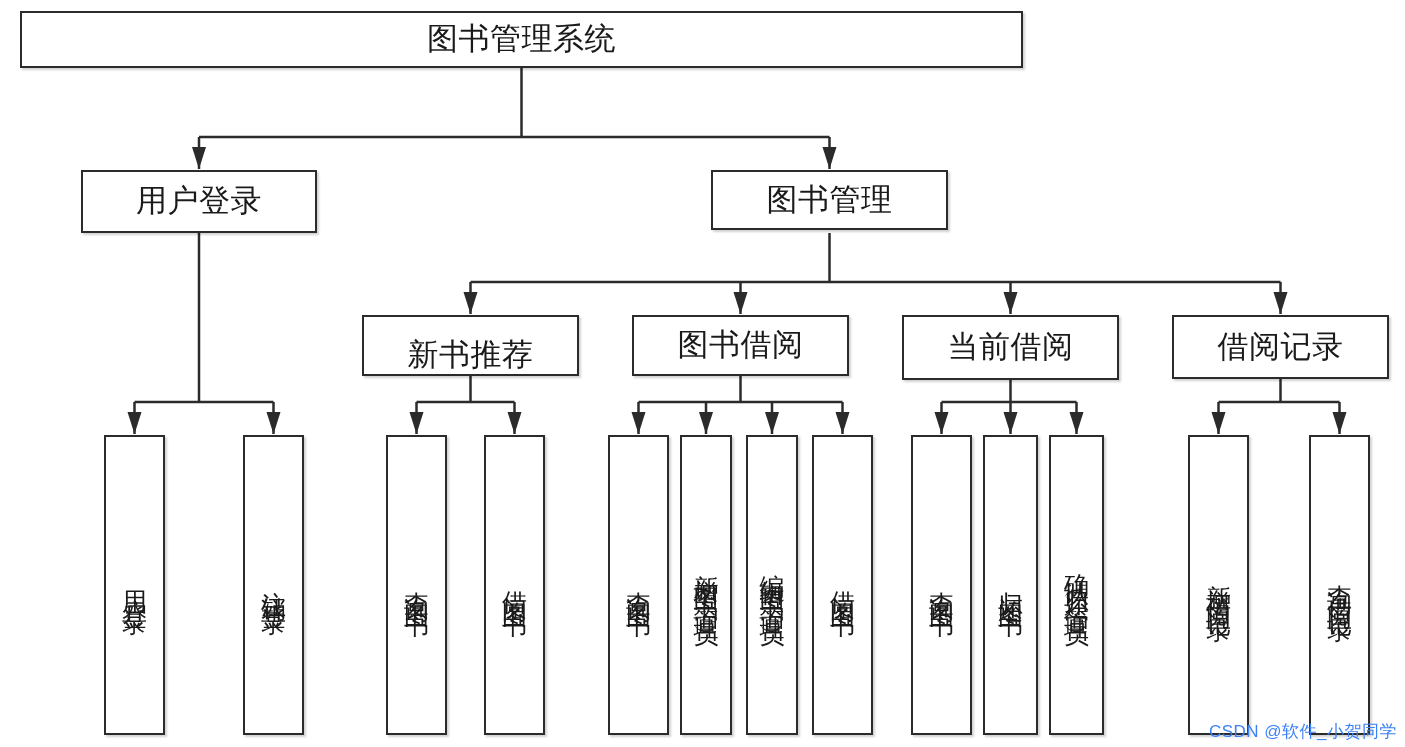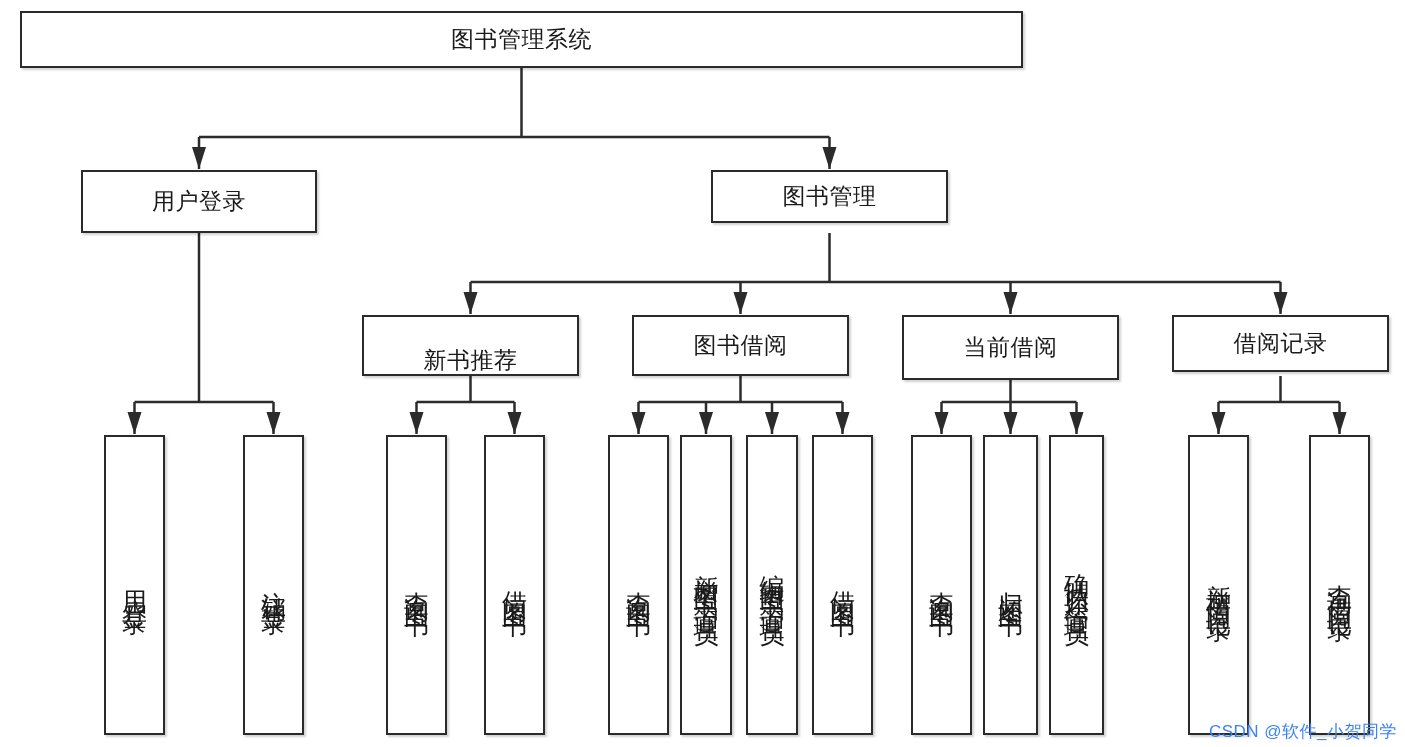--- a/index.html
+++ b/index.html
@@ -35,21 +35,21 @@
     justify-content: center;
     box-shadow: 2px 2px 2px rgba(0,0,0,0.18);
   }
   .node .label {
     color: #1a1a1a;
     line-height: 1.18;
     text-align: center;
     white-space: pre;
   }
   .node.horiz .label {
-    font-size: 23px;
+    font-size: 31px;
     letter-spacing: 0.5px;
   }
   .node.vert {
     align-items: center;
     justify-content: center;
   }
   .node.vert .label {
     writing-mode: vertical-rl;
     text-orientation: upright;
     font-size: 25px;
@@ -125,33 +125,33 @@
       <line x1="1339.5" y1="402" x2="1339.5" y2="434" stroke="#2b2b2b" stroke-width="2.5"></line>
       <path d="M 1332.5 412 L 1346.5 412 L 1339.5 434 Z" fill="#2b2b2b"></path>
     </svg>
   <div id="nodes">
       <div class="node horiz" style="left: 20px; top: 11px; width: 1003px; height: 57px;">
         <span class="label">图书管理系统</span>
       </div>
       <div class="node horiz" style="left: 81px; top: 170px; width: 236px; height: 63px;">
         <span class="label">用户登录</span>
       </div>
-      <div class="node horiz" style="left: 711px; top: 170px; width: 237px; height: 53px;">
+      <div class="node horiz" style="left: 711px; top: 170px; width: 237px; height: 60px;">
         <span class="label">图书管理</span>
       </div>
       <div class="node horiz" style="left: 362px; top: 315px; width: 217px; height: 61px; align-items: flex-end;">
         <span class="label">新书推荐</span>
       </div>
       <div class="node horiz" style="left: 632px; top: 315px; width: 217px; height: 61px;">
         <span class="label">图书借阅</span>
       </div>
       <div class="node horiz" style="left: 902px; top: 315px; width: 217px; height: 65px;">
         <span class="label">当前借阅</span>
       </div>
-      <div class="node horiz" style="left: 1172px; top: 315px; width: 217px; height: 57px;">
+      <div class="node horiz" style="left: 1172px; top: 315px; width: 217px; height: 64px;">
         <span class="label">借阅记录</span>
       </div>
       <div class="node vert" style="left: 104px; top: 435px; width: 61px; height: 300px;">
         <span class="label">用户登录</span>
       </div>
       <div class="node vert" style="left: 243px; top: 435px; width: 61px; height: 300px;">
         <span class="label">注销登录</span>
       </div>
       <div class="node vert" style="left: 386px; top: 435px; width: 61px; height: 300px;">
         <span class="label">查询图书</span>

